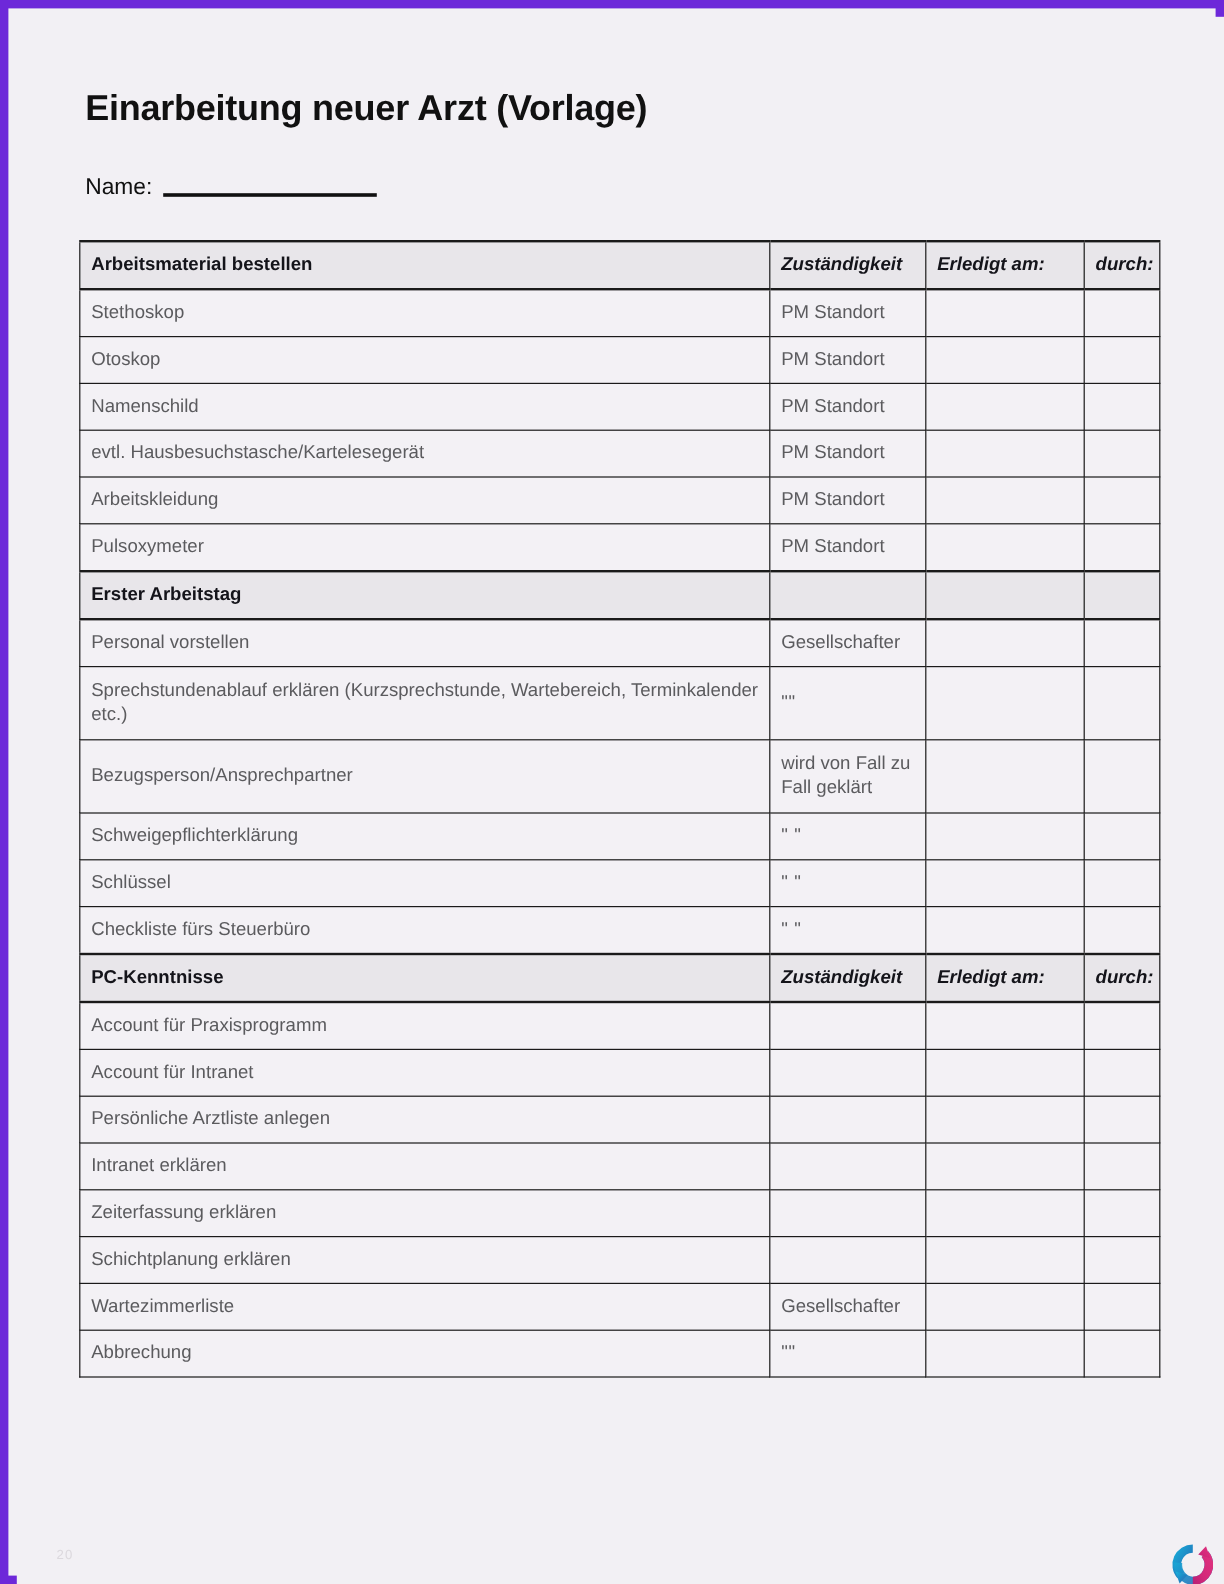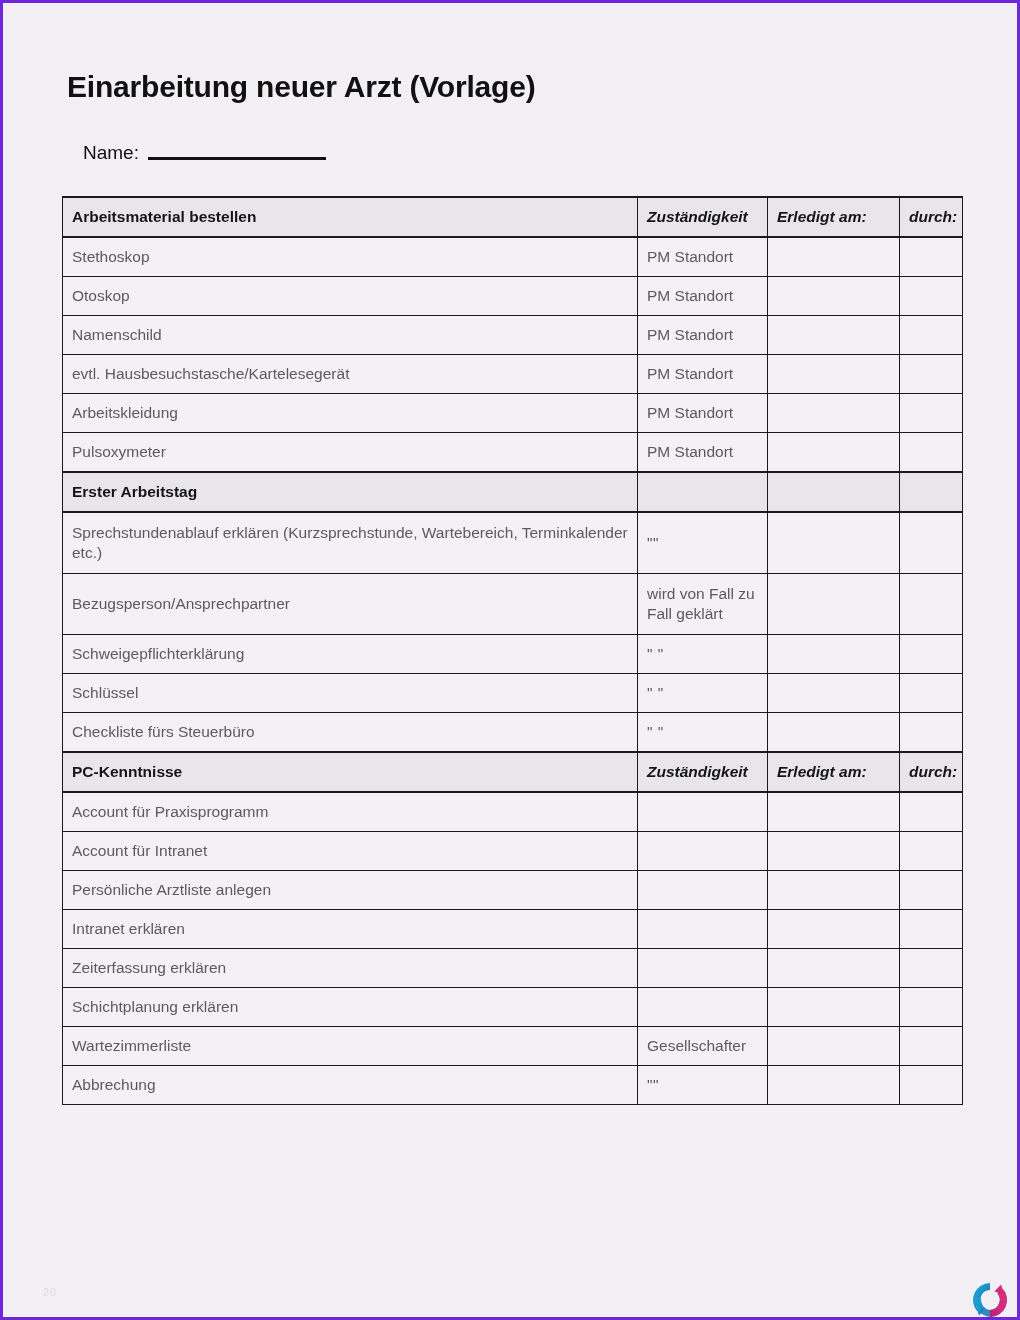--- a/index.html
+++ b/index.html
@@ -16,21 +16,21 @@
   }
 
   
   .page-frame {
     position: absolute;
     left: 0;
     top: 0;
     width: 1020px;
     height: 1320px;
     box-sizing: border-box;
-    border: 3px solid #6d28d9;
+    border: 7px solid #6d28d9;
     background: #f2f0f4;
   }
 
   .sheet {
     position: absolute;
     left: 7px;
     top: 7px;
     width: 1006px;
     height: 1306px;
     background: #f2f0f4;
@@ -48,21 +48,20 @@
     white-space: nowrap;
   }
 
   .name-row {
     position: absolute;
     left: 57px;
     top: 133px;
     display: flex;
     align-items: flex-end;
     gap: 9px;
-    margin-left: 16px;
   }
   .name-label {
     font-size: 19px;
     color: #111111;
     line-height: 1;
   }
   .name-blank {
     width: 178px;
     height: 3px;
     background: #111111;
@@ -198,20 +197,26 @@
             <td class="cell-task">Pulsoxymeter</td>
             <td class="cell-resp">PM Standort</td>
             <td></td>
             <td></td>
           </tr>
           <tr class="section-row">
             <td class="cell-task">Erster Arbeitstag</td>
             <td class="cell-resp hdr-col"></td>
             <td class="hdr-col"></td>
             <td class="hdr-col"></td>
+          </tr>
+          <tr class="item-row">
+            <td class="cell-task">Personal vorstellen</td>
+            <td class="cell-resp">Gesellschafter</td>
+            <td></td>
+            <td></td>
           </tr>
           <tr class="item-row tall">
             <td class="cell-task">Sprechstundenablauf erklären (Kurzsprechstunde, Wartebereich, Terminkalender etc.)</td>
             <td class="cell-resp"><span class="ditto">""</span></td>
             <td></td>
             <td></td>
           </tr>
           <tr class="item-row tall">
             <td class="cell-task">Bezugsperson/Ansprechpartner</td>
             <td class="cell-resp">wird von Fall zu Fall geklärt</td>

